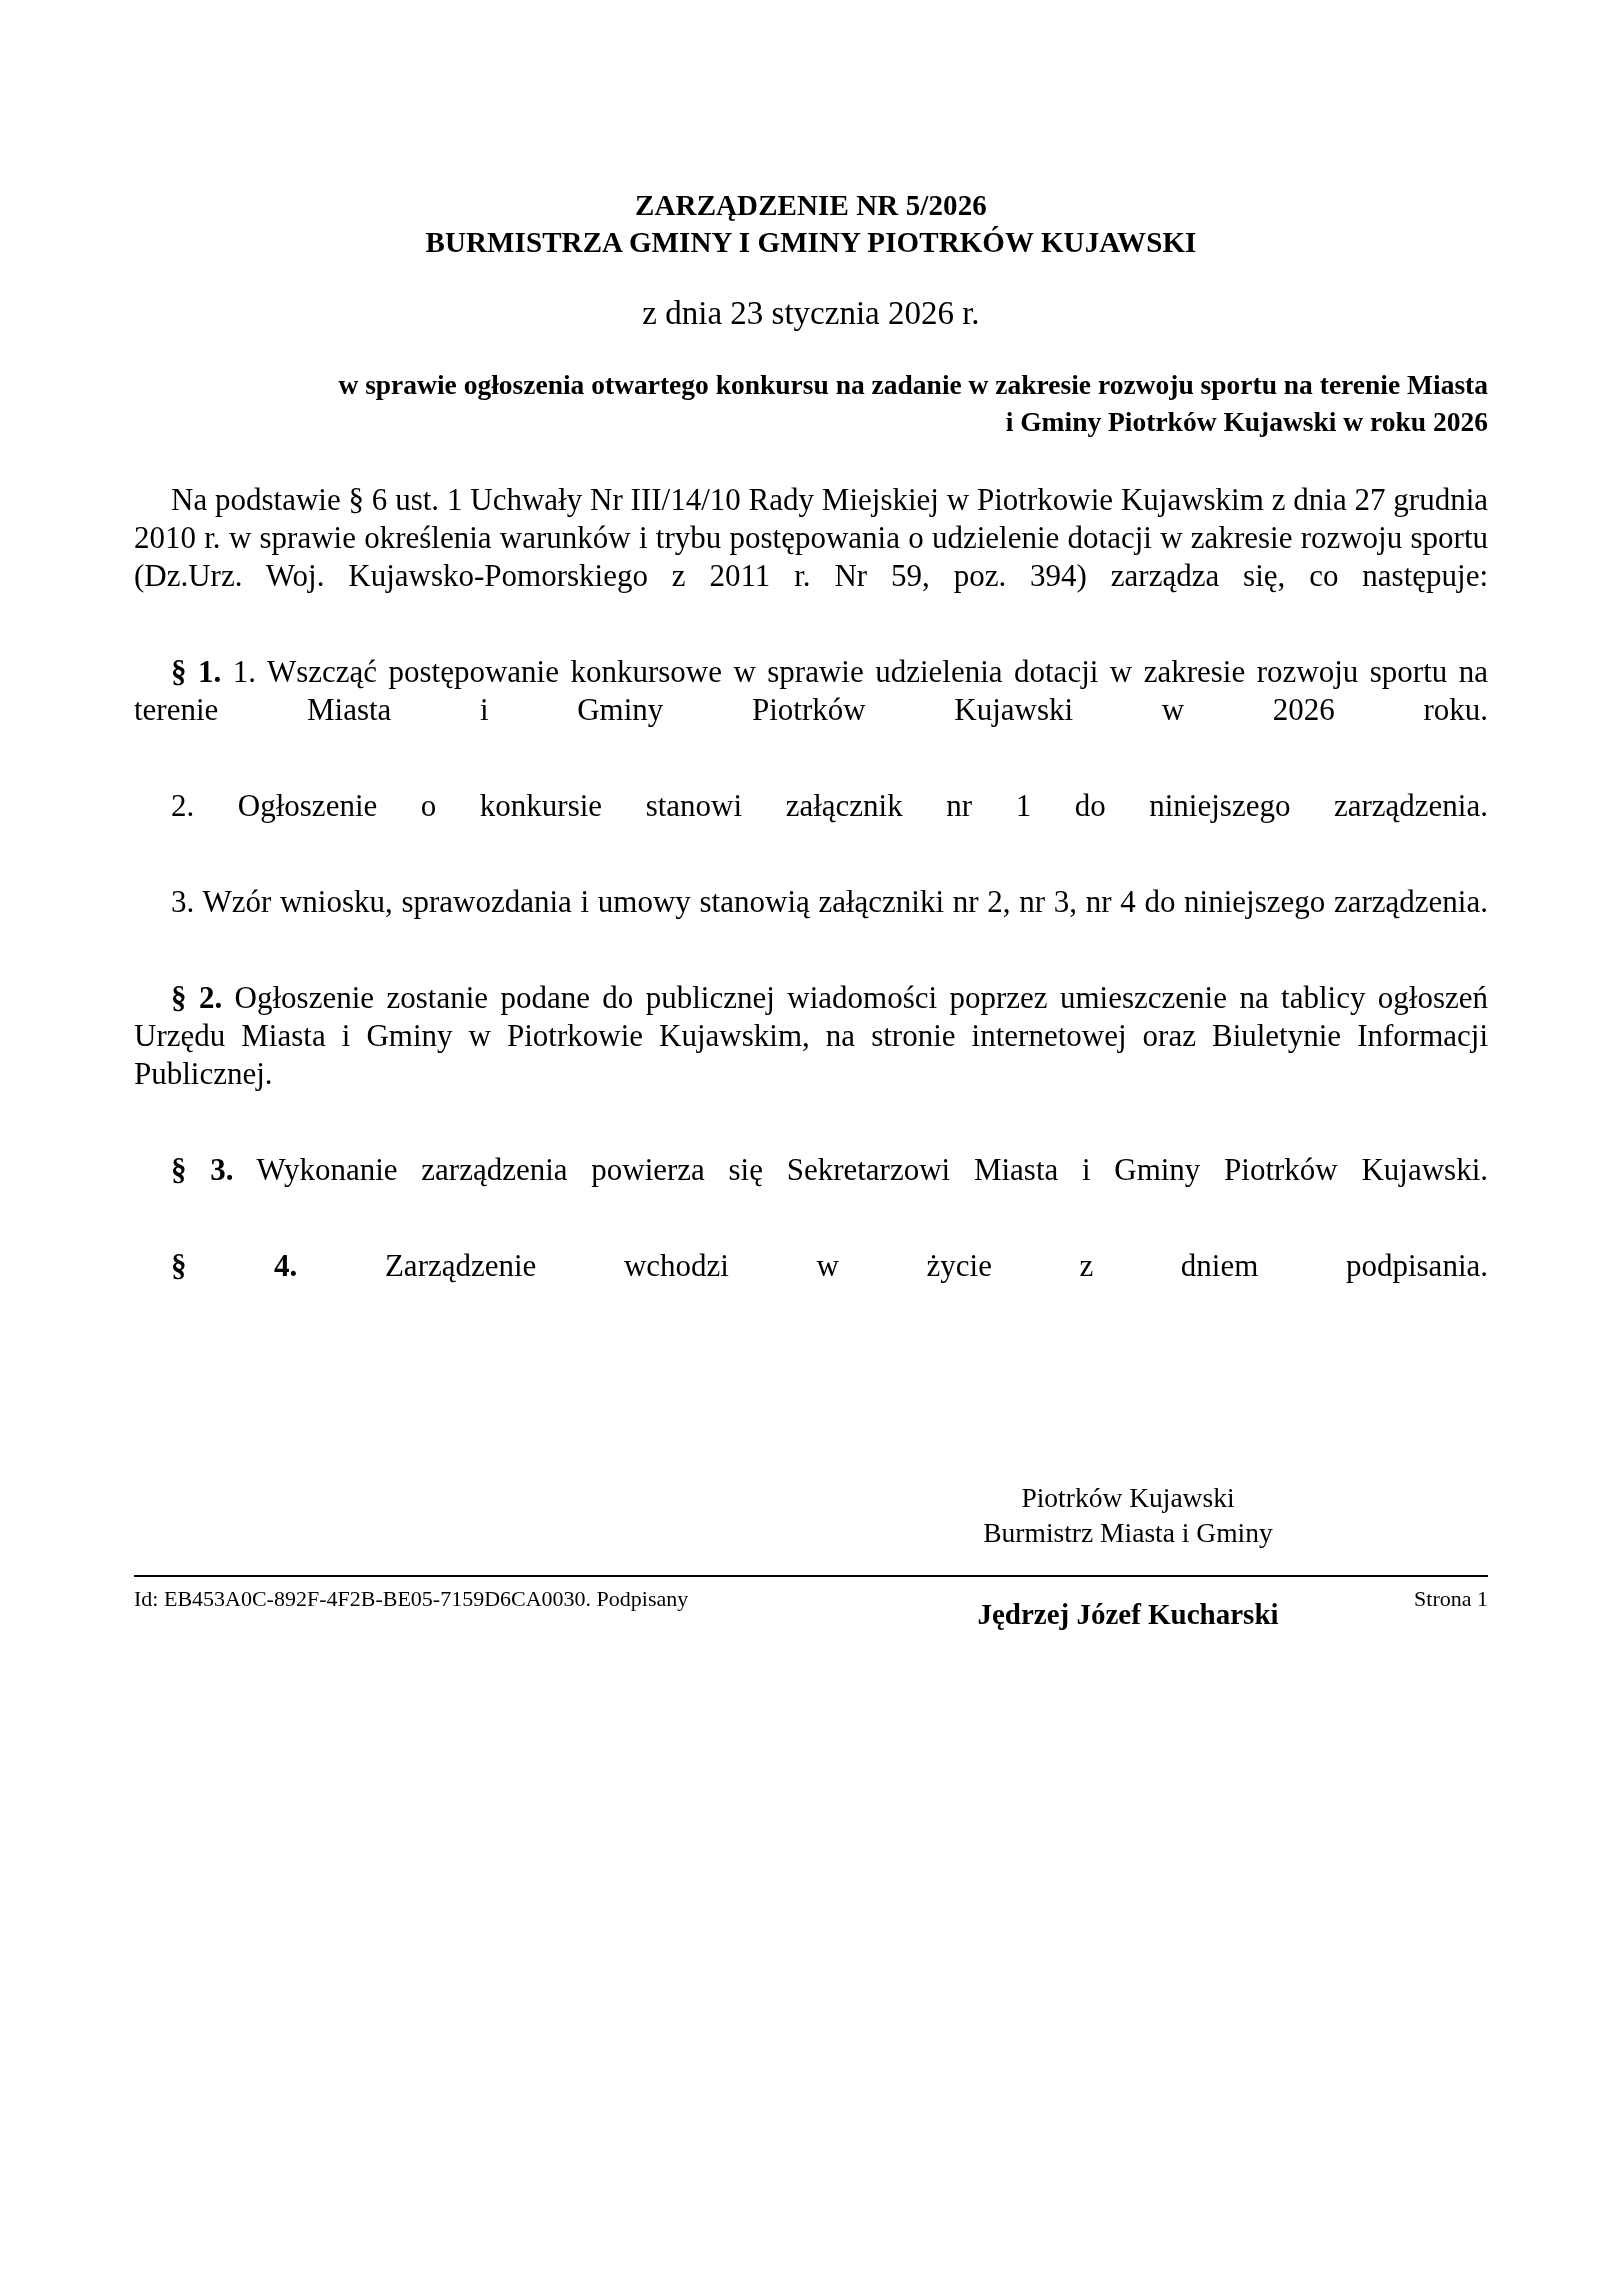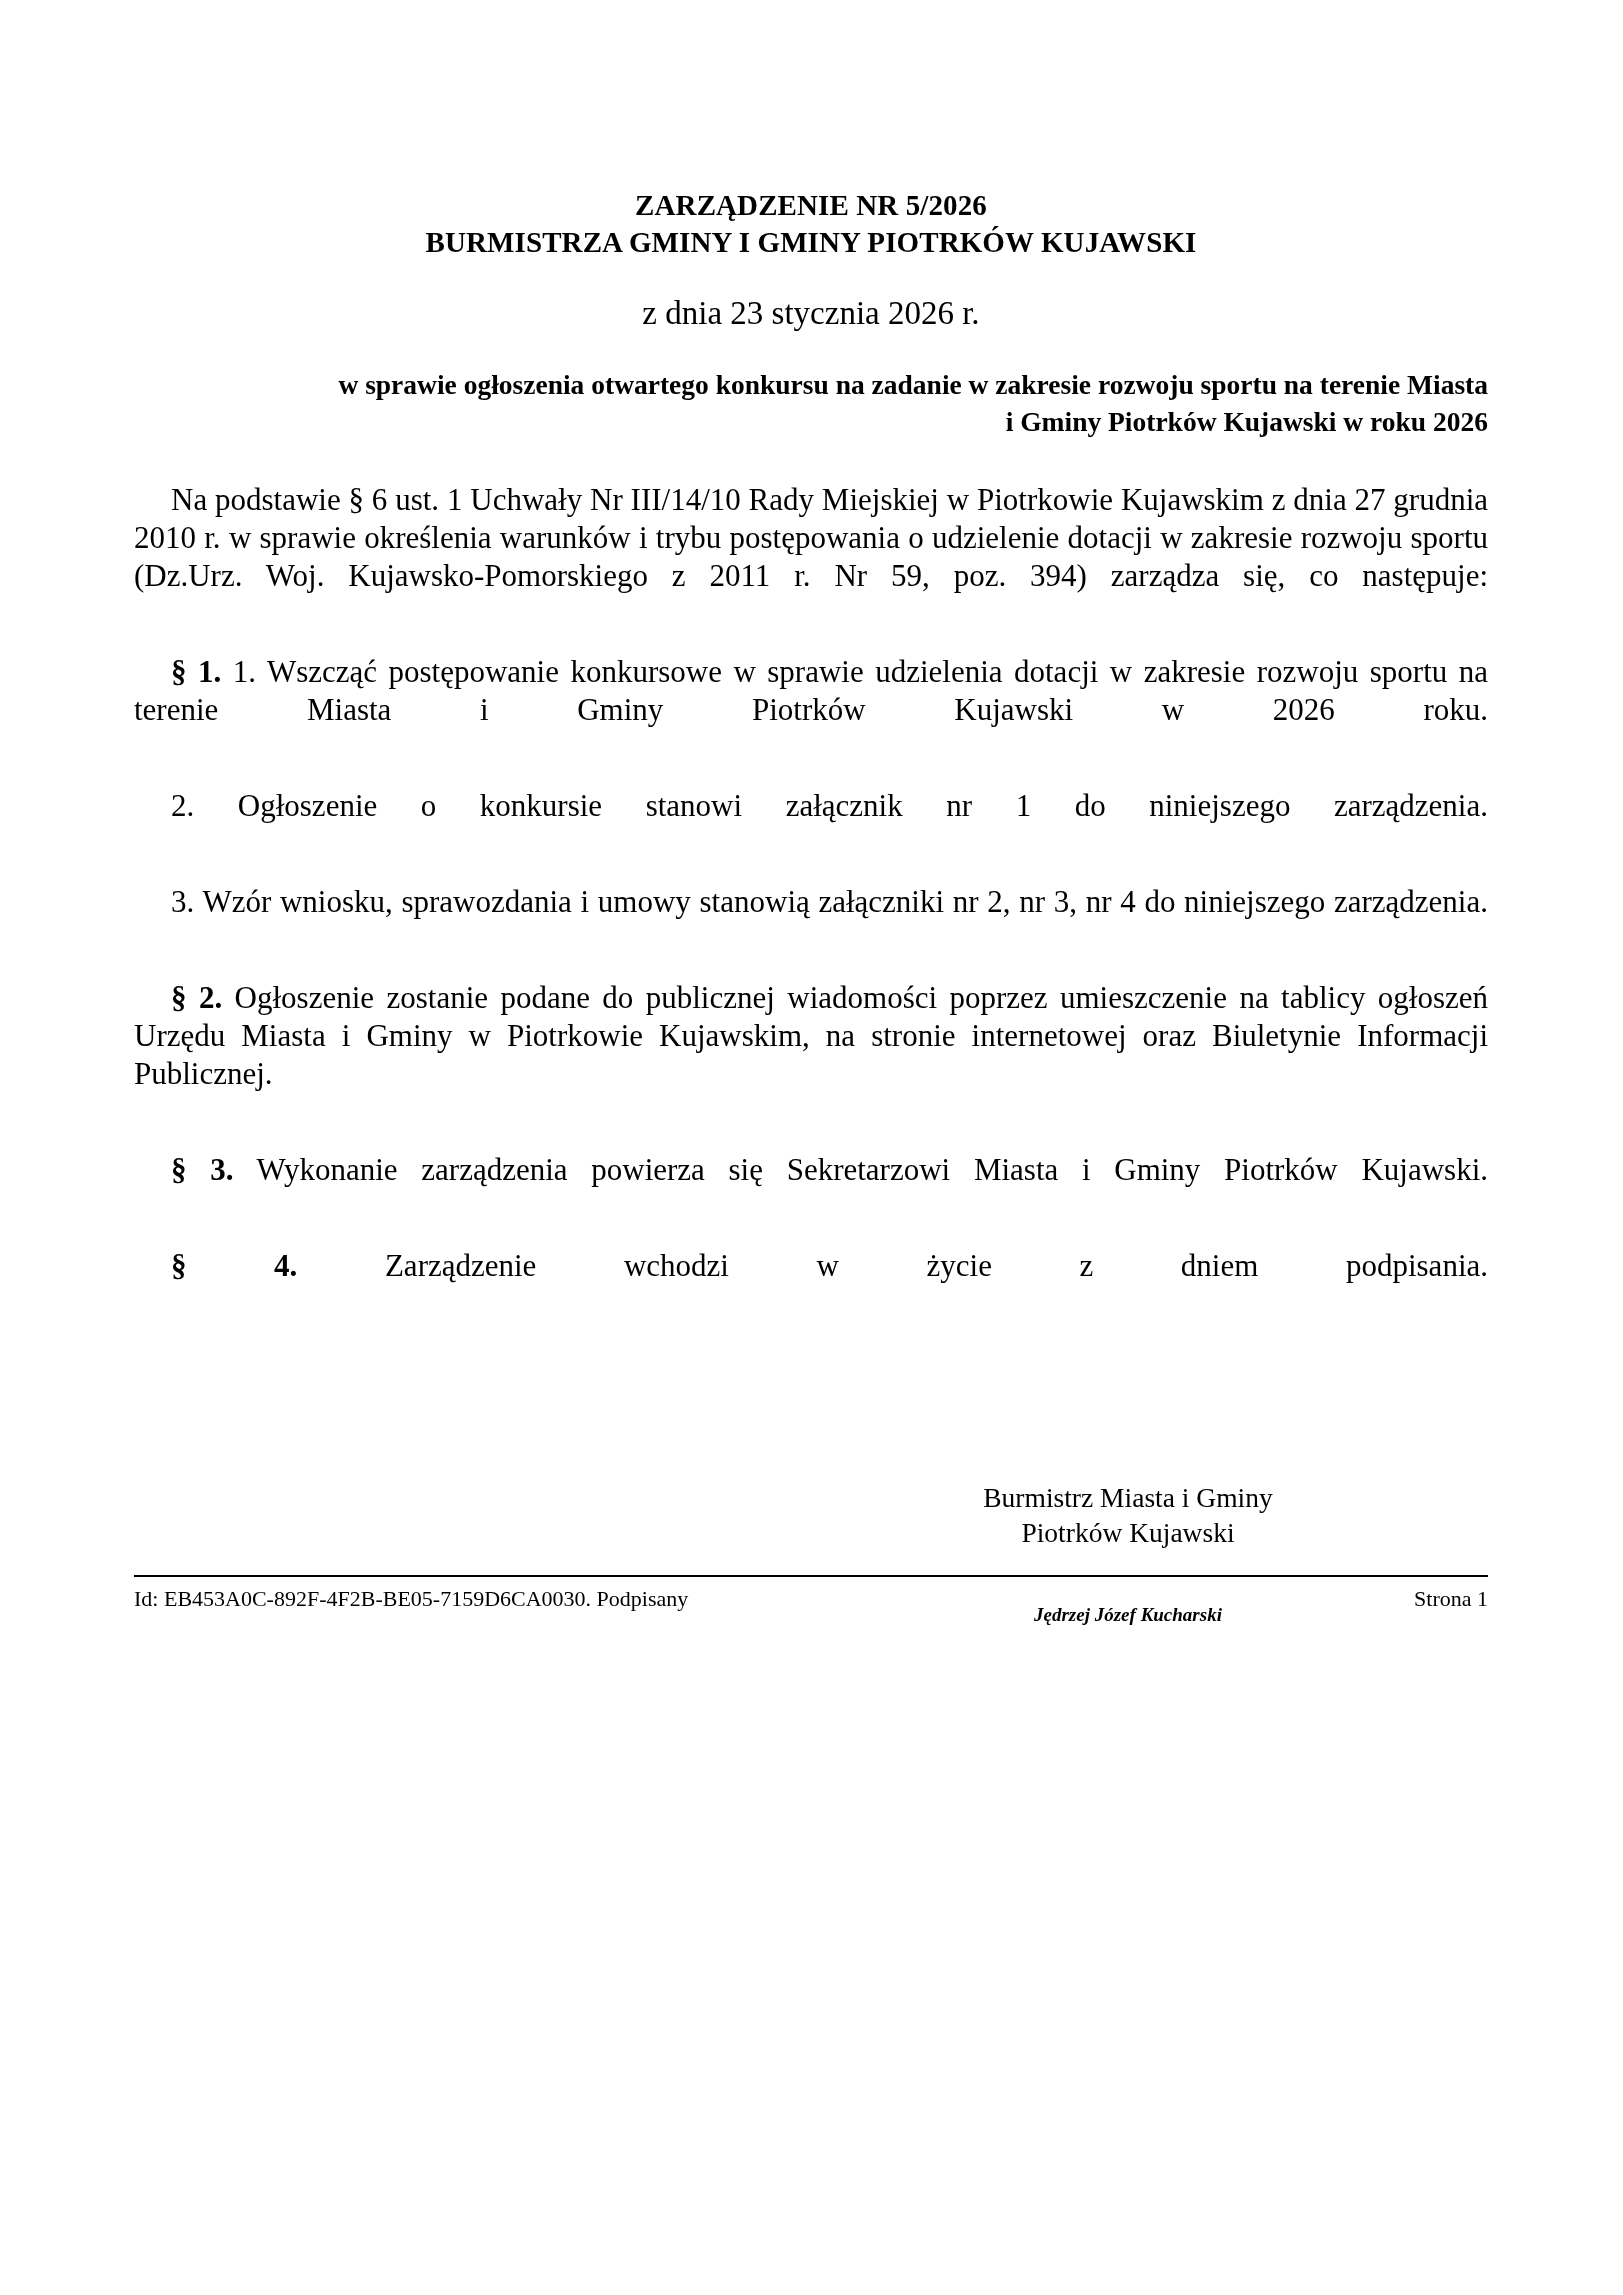--- a/index.html
+++ b/index.html
@@ -101,24 +101,23 @@
     box-sizing: border-box;
   }
   .sig-role {
     font-size: 27.5px;
     line-height: 35px;
   }
   .sig-role .line { display: block; }
 
   .sig-name {
     margin-top: 47px;
-    font-size: 19px;
+    font-size: 29px;
     font-weight: bold;
     line-height: 35px;
-    font-style: italic;
   }
 
   
   .footer {
     position: absolute;
     left: 134px;
     right: 135px;
     bottom: 18.3px;
   }
   .footer-rule {
@@ -168,22 +167,22 @@
       <p class="para"><b class="sect">§ 2.</b><span> Ogłoszenie zostanie podane do publicznej wiadomości poprzez umieszczenie na tablicy ogłoszeń Urzędu Miasta i Gminy w Piotrkowie Kujawskim, na stronie internetowej oraz Biuletynie Informacji Publicznej.</span></p>
 
       <p class="para"><b class="sect">§ 3.</b><span> Wykonanie zarządzenia powierza się Sekretarzowi Miasta i Gminy Piotrków Kujawski.</span></p>
 
       <p class="para"><b class="sect">§ 4.</b><span> Zarządzenie wchodzi w życie z dniem podpisania.</span></p>
 
     </div>
 
     <div class="signature">
       <div class="sig-role">
+        <span class="line">Piotrków Kujawski</span>
         <span class="line">Burmistrz Miasta i Gminy</span>
-        <span class="line">Piotrków Kujawski</span>
       </div>
       <div class="sig-name">Jędrzej Józef Kucharski</div>
     </div>
 
   </div>
 
   <div class="footer">
     <div class="footer-rule"></div>
     <div class="footer-row">
       <span class="footer-id">Id: EB453A0C-892F-4F2B-BE05-7159D6CA0030. Podpisany</span>

